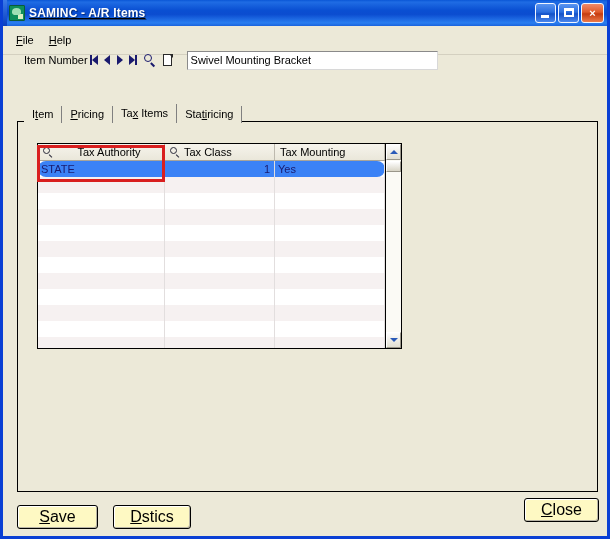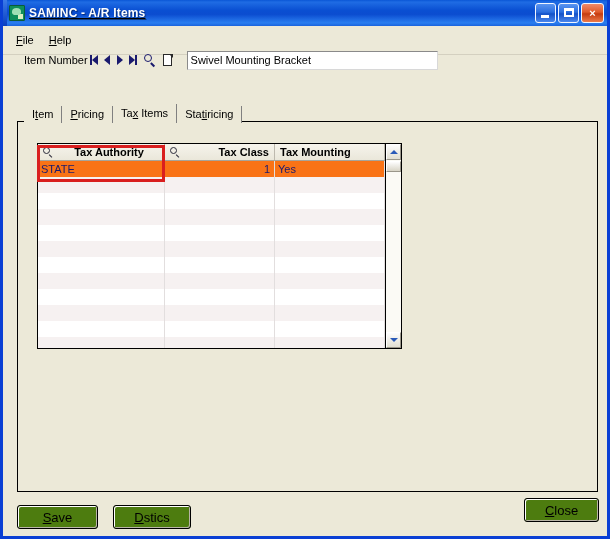--- a/index.html
+++ b/index.html
@@ -363,38 +363,38 @@
     box-sizing: border-box;
   }
   .hcell .hmag .handle {
     position: absolute;
     left: 8px; top: 8px;
     width: 4px; height: 1.3px;
     background: #2a2a3a;
     transform: rotate(45deg);
     transform-origin: left center;
   }
-  .hlabel { flex: 1 1 auto; font-weight: bold; }
+  .hlabel { flex: 1 1 auto; }
   .hlabel.center { text-align: center; }
-  .hlabel.right  { text-align: right; padding-right: 2px; }
+  .hlabel.right  { text-align: left; padding-right: 2px; }
   .hlabel.left   { text-align: left; padding-left: 2px; }
 
   .col-auth { width: 127px; flex: 0 0 127px; }
   .col-class { width: 110px; flex: 0 0 110px; }
   .col-incl  { width: 110px; flex: 0 0 110px; }
 
   .grid-row {
     display: flex;
     height: 16px;
     font-size: 11px;
     box-sizing: border-box;
   }
   .grid-row.odd  { background: #ffffff; }
   .grid-row.even { background: #f6f1f1; }
-  .grid-row.selected { background: #f97316; }
+  .grid-row.selected { background: #3b82f6; border-radius: 8px; }
   .cell {
     box-sizing: border-box;
     border-right: 1px solid #e2dede;
     padding: 0 3px;
     display: flex;
     align-items: center;
     overflow: hidden;
     white-space: nowrap;
     cursor: default;
     color: #1a1a6e;
@@ -461,26 +461,26 @@
     border: 3px solid #d91f1f;
     box-sizing: border-box;
     pointer-events: none;
     z-index: 9;
   }
 
   
   .btn {
     position: absolute;
     height: 22px;
-    background: #4d7c0f;
+    background: #fef9c3;
     border: 1px solid #000000;
     border-radius: 3px;
     box-shadow: inset 1px 1px 0 #ffffff, inset -1px -1px 0 #b8b4a6;
     font-family: "Liberation Sans", sans-serif;
-    font-size: 13px;
+    font-size: 16px;
     color: #000000;
     cursor: default;
     display: flex;
     align-items: center;
     justify-content: center;
   }
   #btn-save   { left: 14px;  top: 505px; width: 79px; }
   #btn-delete { left: 110px; top: 505px; width: 76px; }
   #btn-close  { left: 521px; top: 498px; width: 73px; }
 </style>

